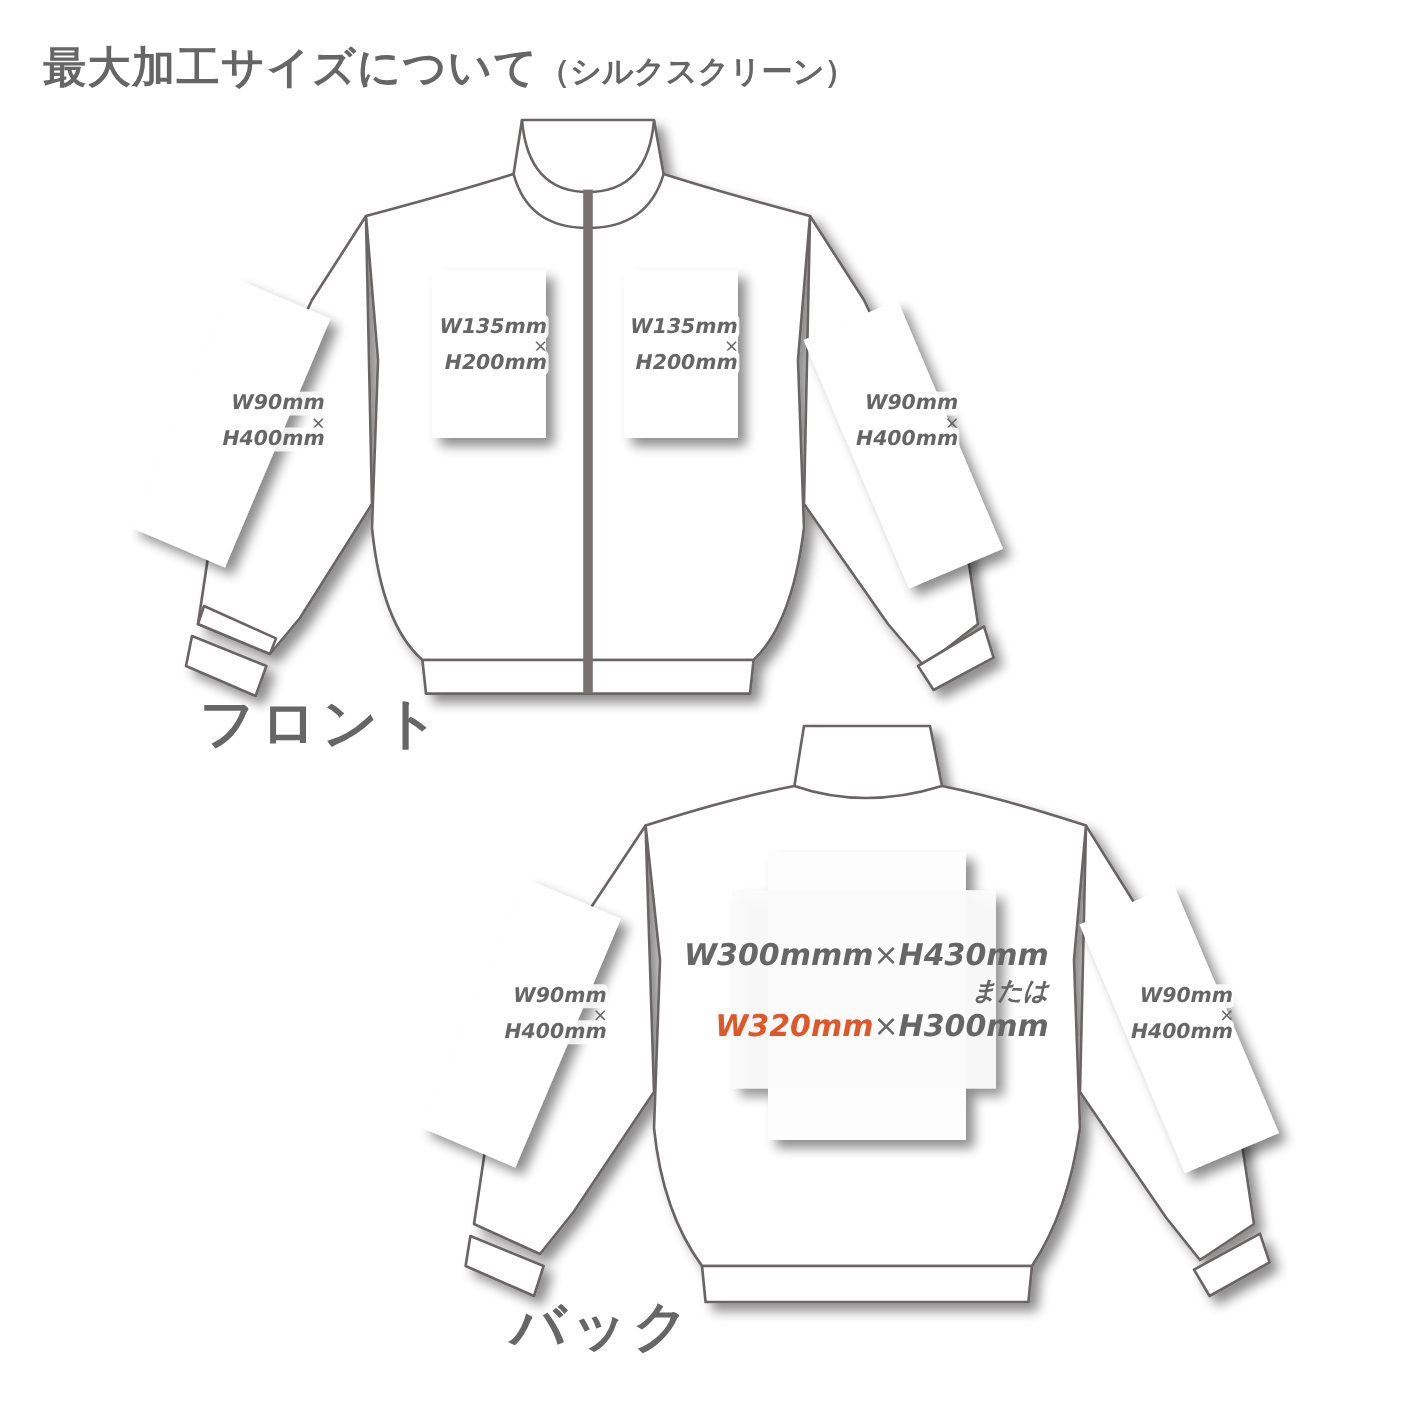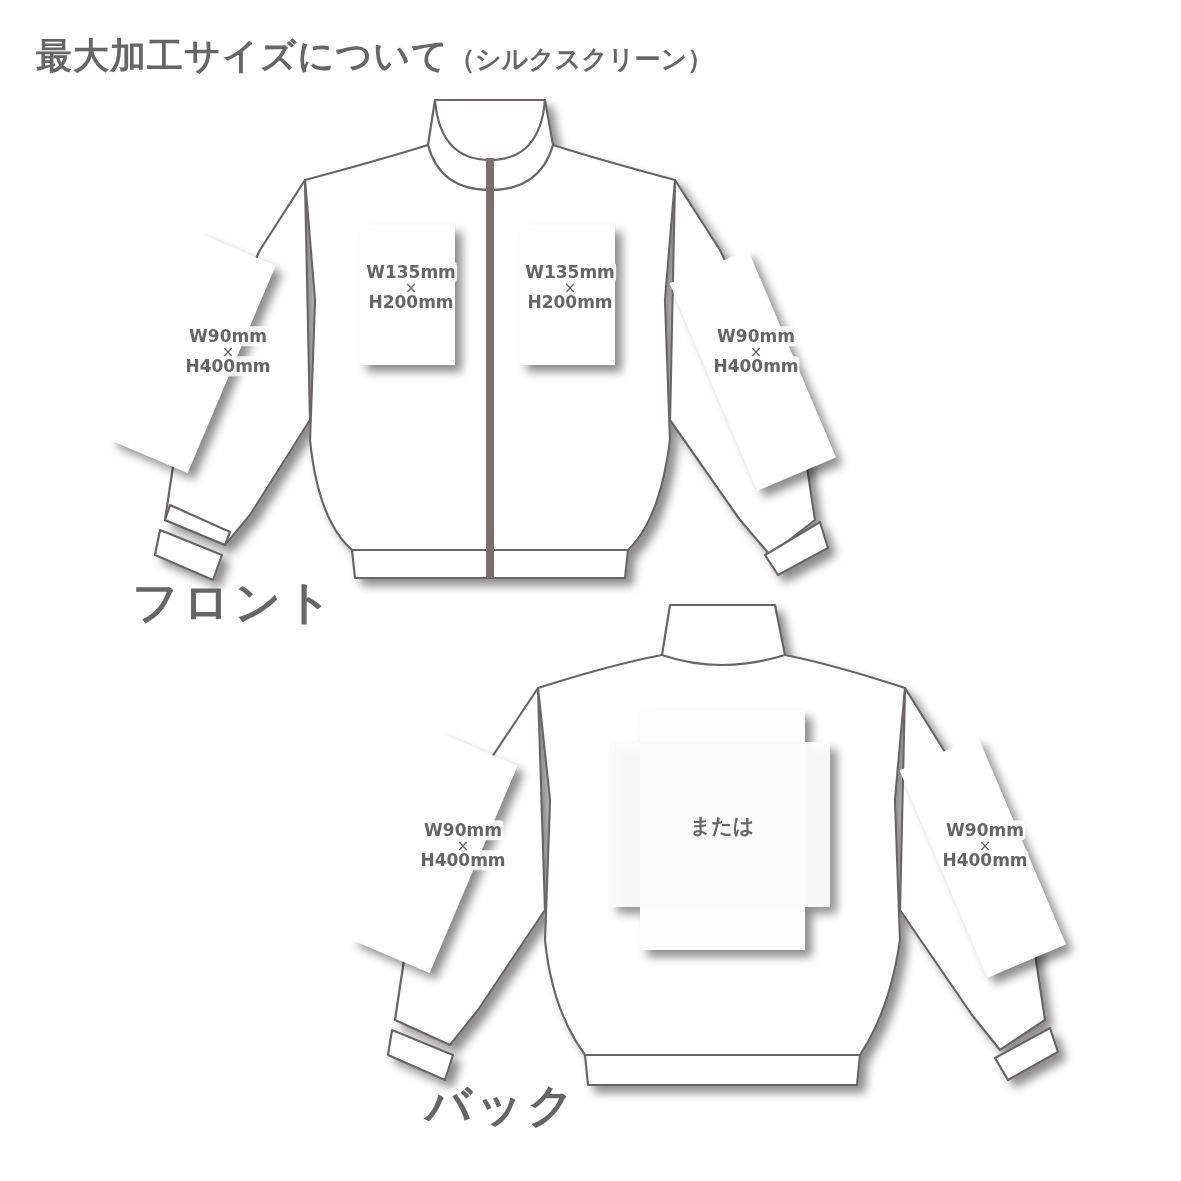--- a/index.html
+++ b/index.html
@@ -2,22 +2,22 @@
 <html><head>
 <meta charset="utf-8">
 <style>
   html, body { margin: 0; padding: 0; background: #ffffff; }
   body { width: 1181px; height: 1181px; position: relative; overflow: hidden;
          font-family: "DejaVu Sans", "Liberation Sans", sans-serif; color: #5f5f5f; }
   .title { position: absolute; left: 36px; top: 32px; font-size: 36px; font-weight: bold;
            color: #666666; letter-spacing: 1px; white-space: nowrap; }
   .title .sub { font-size: 26px; font-weight: bold; letter-spacing: 0; margin-top: 39px; }
   svg.art { position: absolute; left: 0; top: 0; }
-  .lbl { position: absolute; text-align: center; font-weight: bold; color: #666;
-         line-height: 1.05; white-space: nowrap; transform: translate(-50%, -50%); }
+  .lbl { position: absolute; text-align: right; font-weight: bold; color: #666;
+         line-height: 1.05; white-space: nowrap; transform: translate(-50%, -50%); font-style: italic; }
   .lbl .x { font-weight: normal; font-size: 15px; display: block; line-height: 0.8; }
   .lbl.sm { font-size: 17px; }
   .lbl span.t { background: rgba(255,255,255,0.85); border-radius: 4px; padding: 0 1px; }
   .big { font-size: 25px; line-height: 1.28; }
   .big .orange { color: #e0572a; }
   .big .times { font-weight: normal; }
   .view { position: absolute; font-size: 46px; font-weight: bold; color: #666; letter-spacing: 4px; }
 </style>
 </head>
 <body>
@@ -100,30 +100,36 @@
   <span class="t">W135mm</span>
   <span class="x">×</span>
   <span class="t">H200mm</span>
 </div>
 <div class="lbl sm" style="left:756px; top:352px;">
   <span class="t">W90mm</span>
   <span class="x">×</span>
   <span class="t">H400mm</span>
 </div>
 
-<div class="view" style="left:132px; top:572px;">フロント</div>
+<div class="view" style="left:166px; top:572px;">フロント</div>
 
 <div class="lbl sm" style="left:463px; top:846px;">
   <span class="t">W90mm</span>
   <span class="x">×</span>
   <span class="t">H400mm</span>
 </div>
 <div class="lbl sm" style="left:985px; top:846px;">
   <span class="t">W90mm</span>
   <span class="x">×</span>
   <span class="t">H400mm</span>
 </div>
 
 <div class="lbl big" style="left:722px; top:826px;">
+  <div>
+    <span>W300mmm</span><span class="times">×</span><span>H430mm</span>
+  </div>
   <div style="font-size:21px;">または</div>
+  <div>
+    <span class="orange">W320mm</span><span class="times">×</span><span>H300mm</span>
+  </div>
 </div>
 
 <div class="view" style="left:425px; top:1075px;font-family:Liberation Mono, monospace;">バック</div>
 
 </body></html>

